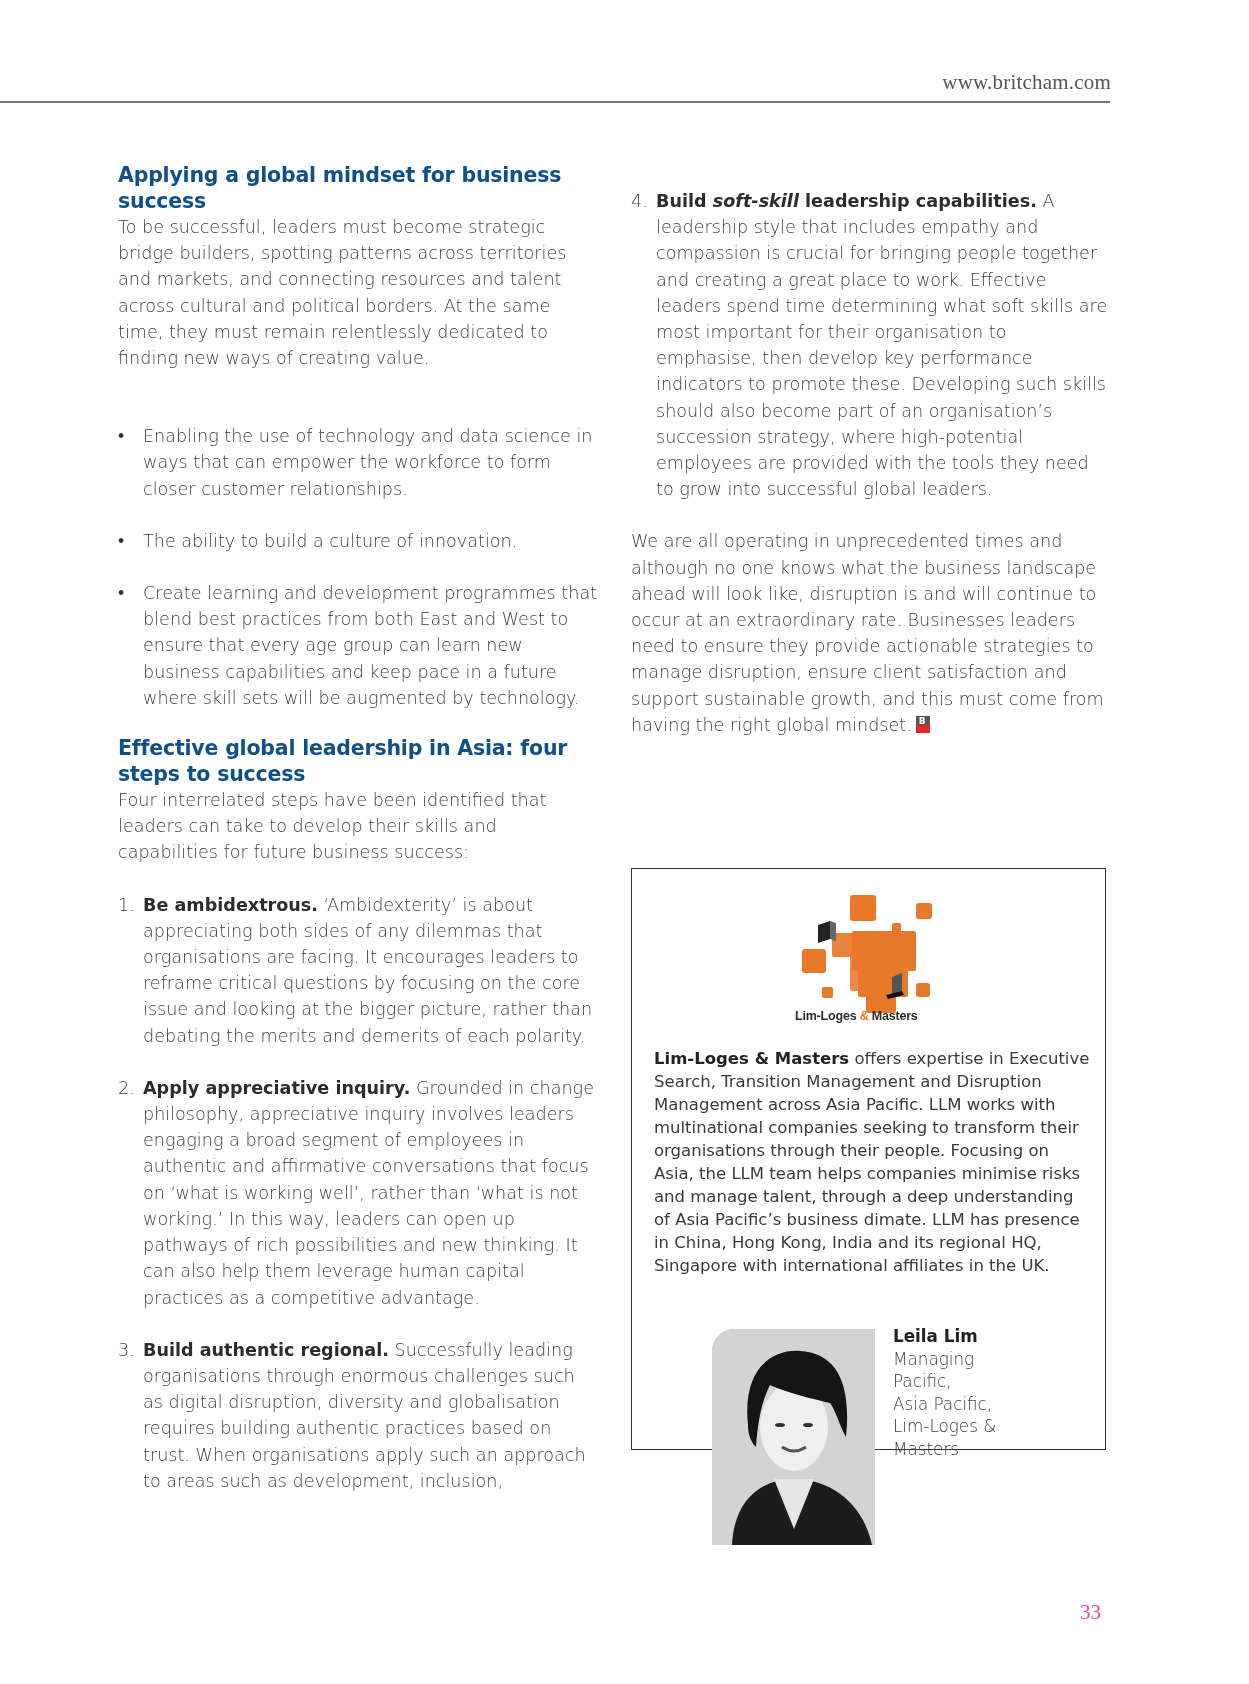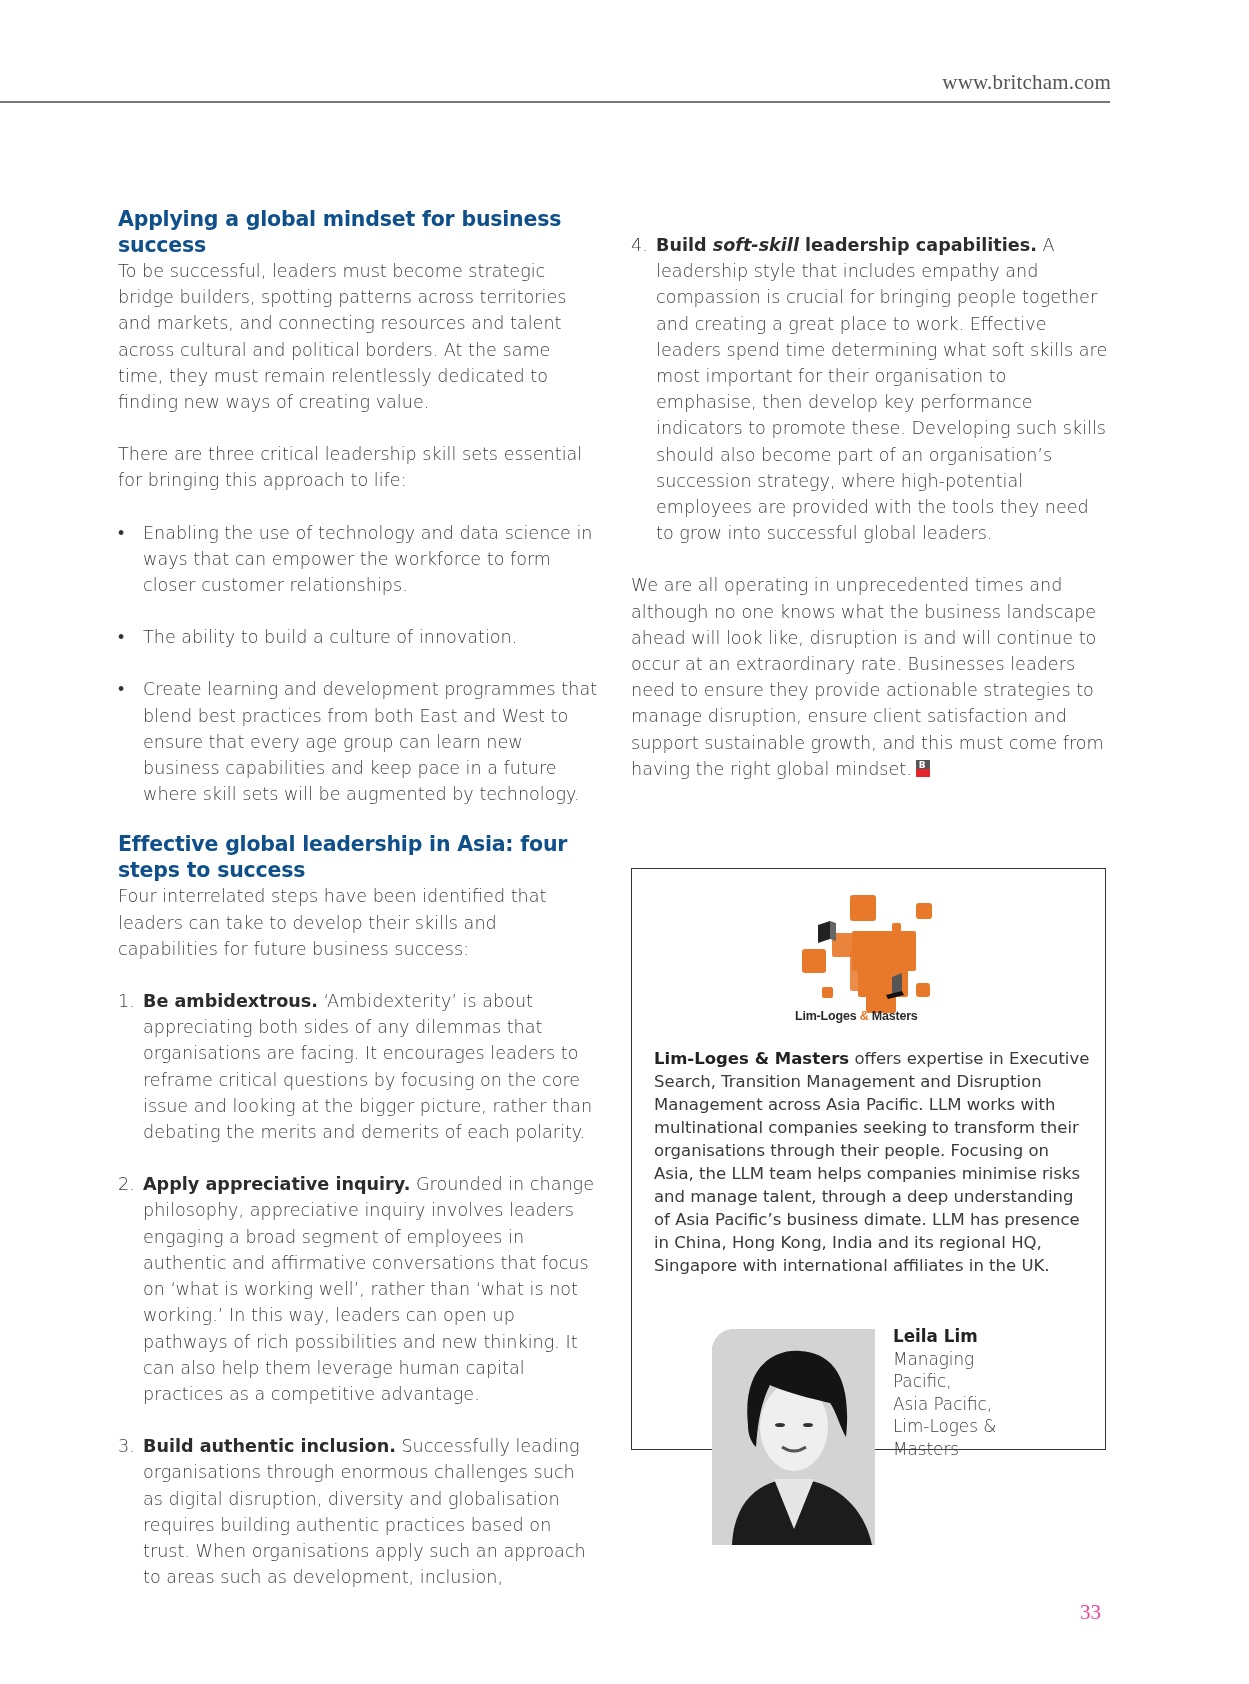--- a/index.html
+++ b/index.html
@@ -4,21 +4,21 @@
   <style>
     html, body { margin: 0; padding: 0; background: #ffffff; }
     body { width: 1249px; height: 1684px; position: relative; overflow: hidden;
            font-family: "DejaVu Sans", "Liberation Sans", sans-serif; color: #3a3a3a; }
 
     .site-url { position: absolute; right: 138px; top: 70px;
       font-family: "Liberation Serif", "DejaVu Serif", serif; font-size: 21px; color: #555; letter-spacing: 0.2px; }
     .header-rule { position: absolute; left: 0; top: 101px; width: 1110px; height: 2px; background: #777; }
 
     .col { position: absolute; top: 162px; width: 480px; font-size: 17.6px; line-height: 26.2px;
-      font-weight: 300; color: #3d3d3d; margin-top: 44px; }
+      font-weight: 300; color: #3d3d3d; }
     .col-left { left: 118px; }
     .col-right { left: 631px; }
 
     .heading { color: #0f4f8a; font-weight: bold; font-size: 20.5px; line-height: 26px;
       font-family: "DejaVu Sans", "Liberation Sans", sans-serif; margin: 0; letter-spacing: -0.2px; }
 
     p { margin: 0; }
     .gap { height: 26px; }
 
     .bullets { margin: 0; padding: 0; list-style: none; }
@@ -61,21 +61,20 @@
 </head>
 <body>
 
 <div class="site-url">www.britcham.com</div>
 <div class="header-rule"></div>
 
 <div class="col col-left">
   <h2 class="heading">Applying a global mindset for business success</h2>
   <p>To be successful, leaders must become strategic bridge builders, spotting patterns across territories and markets, and connecting resources and talent across cultural and political borders. At the same time, they must remain relentlessly dedicated to finding new ways of creating value.</p>
   <div class="gap"></div>
-  <p>There are three critical leadership skill sets essential for bringing this approach to life:</p>
   <div class="gap"></div>
   <ul class="bullets">
     <li>Enabling the use of technology and data science in ways that can empower the workforce to form closer customer relationships.</li>
     <li>The ability to build a culture of innovation.</li>
     <li>Create learning and development programmes that blend best practices from both East and West to ensure that every age group can learn new business capabilities and keep pace in a future where skill sets will be augmented by technology.</li>
   </ul>
 
   <h2 class="heading" style="margin-top:-2px;">Effective global leadership in Asia: four steps to success</h2>
   <p>Four interrelated steps have been identified that leaders can take to develop their skills and capabilities for future business success:</p>
   <div class="gap"></div>
@@ -84,21 +83,21 @@
     <li>
       <span class="num">1.</span>
       <b>Be ambidextrous.</b><span> ‘Ambidexterity’ is about appreciating both sides of any dilemmas that organisations are facing. It encourages leaders to reframe critical questions by focusing on the core issue and looking at the bigger picture, rather than debating the merits and demerits of each polarity.</span>
     </li>
     <li>
       <span class="num">2.</span>
       <b>Apply appreciative inquiry.</b><span> Grounded in change philosophy, appreciative inquiry involves leaders engaging a broad segment of employees in authentic and affirmative conversations that focus on ‘what is working well’, rather than ‘what is not working.’ In this way, leaders can open up pathways of rich possibilities and new thinking. It can also help them leverage human capital practices as a competitive advantage.</span>
     </li>
     <li>
       <span class="num">3.</span>
-      <b>Build authentic inclusion.</b><span> Successfully leading organisations through enormous challenges such as digital disruption, diversity and globalisation requires building authentic practices based on trust. When organisations apply such an approach to areas such as development, inclusion,</span>
+      <b>Build authentic regional.</b><span> Successfully leading organisations through enormous challenges such as digital disruption, diversity and globalisation requires building authentic practices based on trust. When organisations apply such an approach to areas such as development, inclusion,</span>
     </li>
   </ol>
 </div>
 
 <div class="col col-right" style="top:162px;">
   <div class="gap"></div>
   <ol class="steps">
     <li>
       <span class="num">4.</span>
       <b><span>Build </span><i>soft-skill</i><span> leadership capabilities.</span></b><span> A leadership style that includes empathy and compassion is crucial for bringing people together and creating a great place to work. Effective leaders spend time determining what soft skills are most important for their organisation to emphasise, then develop key performance indicators to promote these. Developing such skills should also become part of an organisation’s succession strategy, where high-potential employees are provided with the tools they need to grow into successful global leaders.</span>

